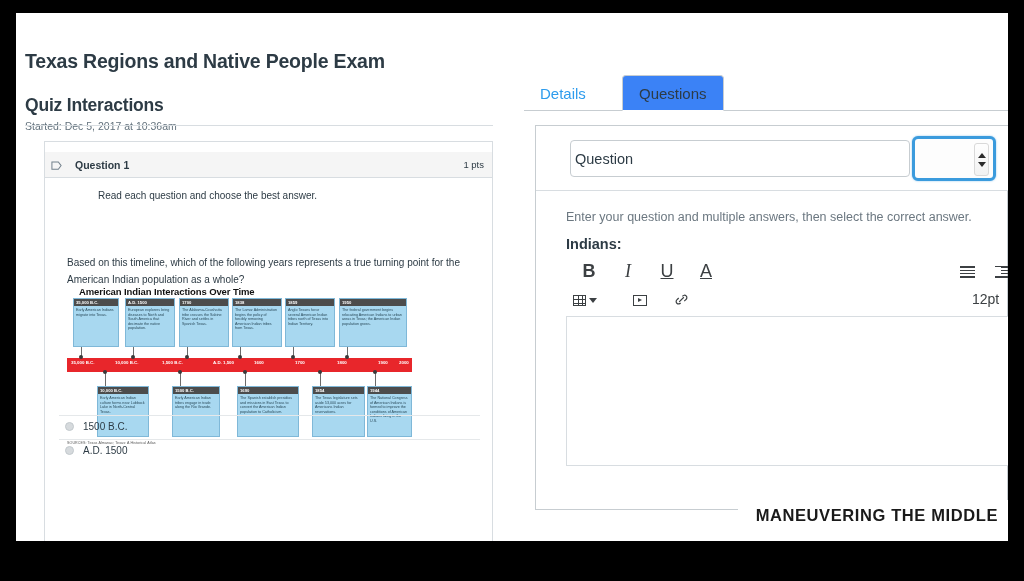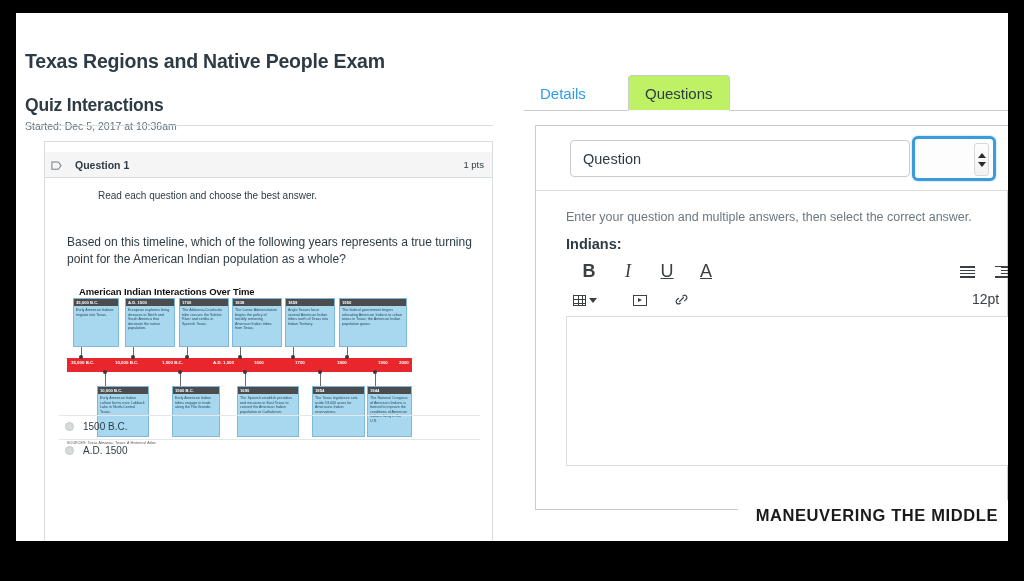--- a/index.html
+++ b/index.html
@@ -82,23 +82,23 @@
   .q-pts {
     position: absolute; right: 8px; top: 7px;
     font-size: 9.5px; color: #2d3b45;
   }
   .q-body { position: relative; padding: 0; }
   .q-instr {
     position: absolute; left: 22px; top: 12px;
     font-size: 10px; color: #2d3b45; padding-left: 31px;
   }
   .q-stem {
-    position: absolute; left: 22px; top: 56px;
+    position: absolute; left: 22px; top: 76px;
     width: 415px;
-    font-size: 12px; color: #2d3b45; line-height: 17px;
+    font-size: 10px; color: #2d3b45; line-height: 17px;
   }
 
   
   #timeline {
     position: absolute; left: 22px; top: 108px;
     width: 345px; height: 165px;
     background: #ffffff;
   }
   .tl-title {
     position: absolute; left: 12px; top: 0px;
@@ -187,23 +187,23 @@
   .tab {
     position: absolute; top: 0;
     height: 36px;
     display: flex; align-items: center; justify-content: center;
     font-size: 15px;
     padding: 0 16px;
     white-space: nowrap;
   }
   .tab-inactive { color: #2e9ced; left: 8px; }
   .tab-active {
-    left: 112px;
+    left: 106px;
     color: #2d3b45;
-    background: #bef264;
+    background: #3b82f6;
     border: 1px solid #c7cdd1;
     border-bottom: 1px solid #fff;
     border-radius: 4px 4px 0 0;
     z-index: 3;
   }
   .tabs-underline {
     position: absolute; left: 8px; top: 35px;
     width: 484px; height: 1px; background: #c7cdd1;
   }
 
@@ -220,21 +220,21 @@
     border-bottom: 1px solid #d8dde1;
     background: #fff;
   }
   #qname-input {
     position: absolute; left: 34px; top: 14px;
     width: 340px; height: 37px;
     border: 1px solid #c7cdd1;
     border-radius: 4px;
     background: #fff;
     display: flex; align-items: center;
-    padding-left: 12px;
+    padding-left: 4px;
     font-size: 14.5px; color: #2d3b45;
   }
   #qtype-select {
     position: absolute; left: 376px; top: 10px;
     width: 84px; height: 45px;
     border: 3px solid #3b9bdd;
     border-radius: 6px;
     background: #fdfdfd;
     box-shadow: 0 0 2px rgba(59,155,221,.6);
   }

